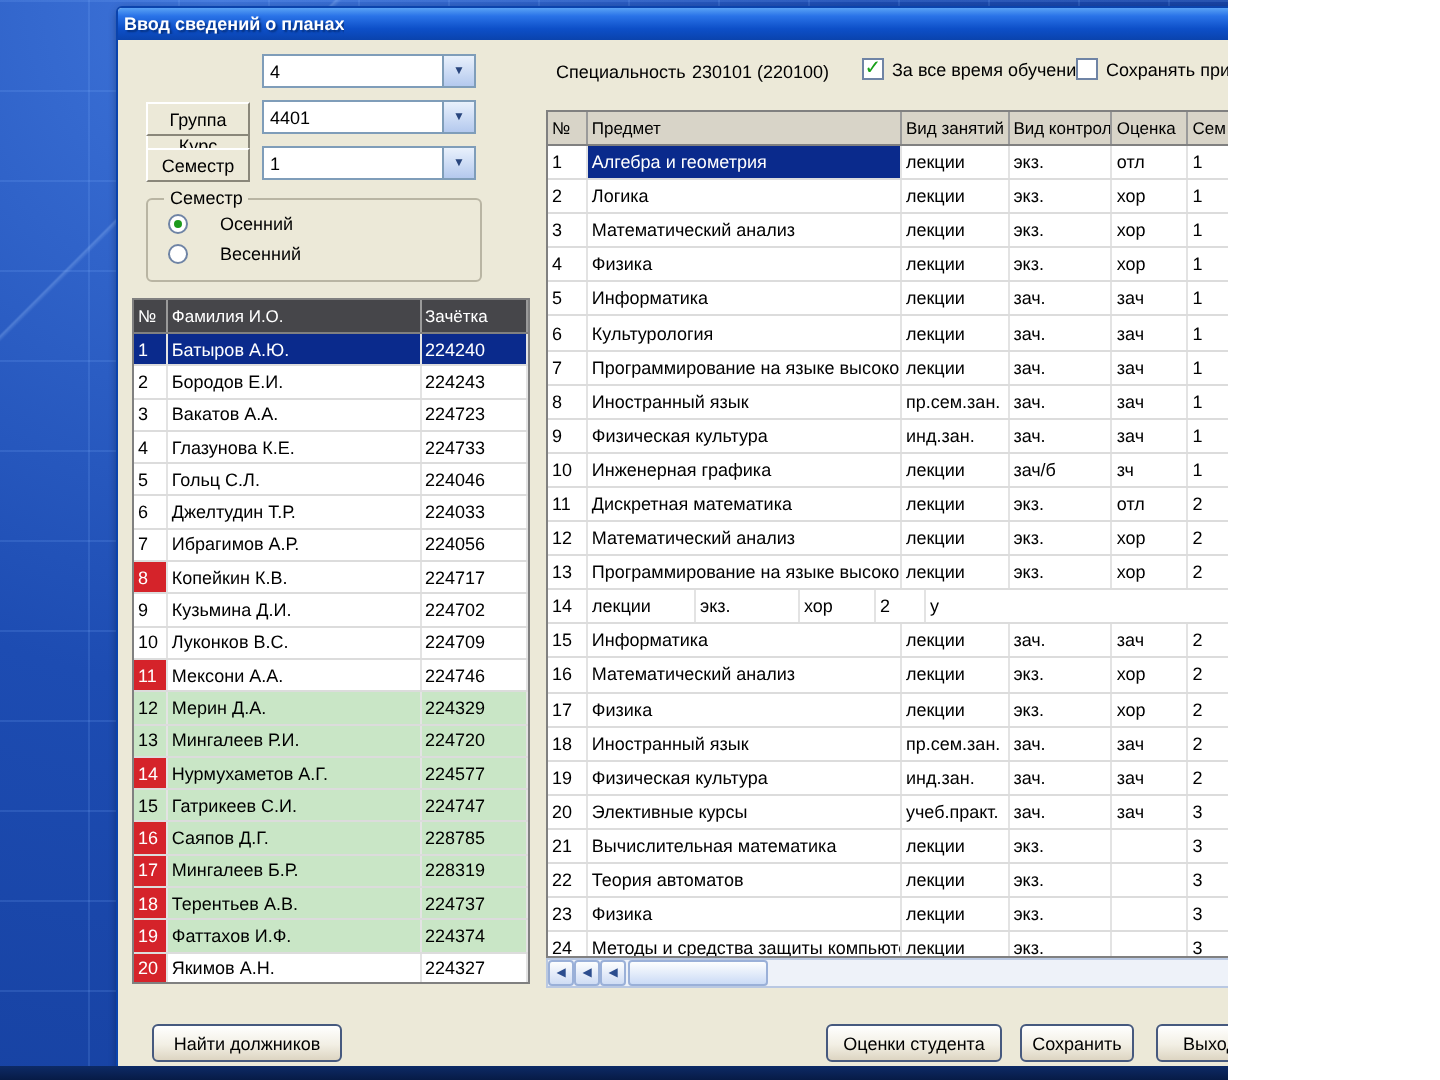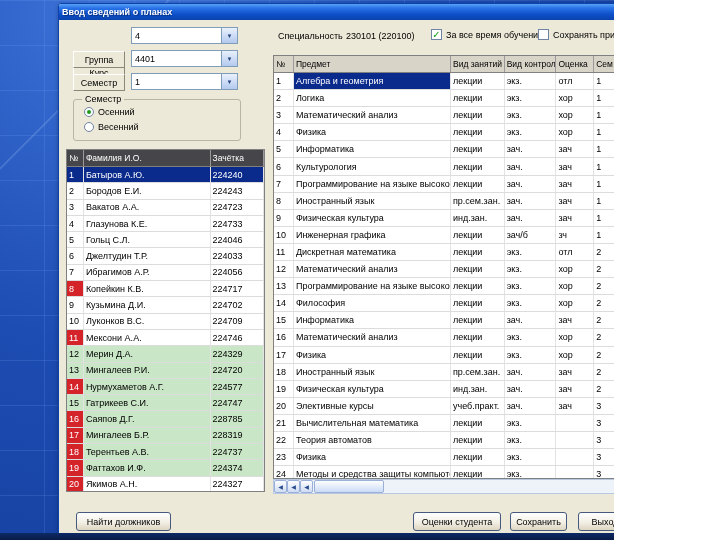--- a/index.html
+++ b/index.html
@@ -28,21 +28,21 @@
 
   .flabel{position:absolute;width:50px;height:15px;display:flex;align-items:center;justify-content:center;
     background:#ece9d8;border:1px solid;border-color:#ffffff #8a877a #8a877a #ffffff;}
   .combo{position:absolute;width:107px;height:17px;background:#fff;border:1px solid #7f9db9;display:flex;align-items:stretch;box-sizing:border-box;cursor:default;}
   .combo-val{flex:1;display:flex;align-items:center;padding-left:3px;overflow:hidden;white-space:nowrap;}
   .combo-btn{width:15px;border-left:1px solid #7f9db9;display:flex;align-items:center;justify-content:center;
     background:linear-gradient(180deg,#e9f1fc,#c9d9f4 60%,#b4c9ee);color:#28457d;font-size:6px;cursor:pointer;}
 
   .groupbox{position:absolute;border:1px solid #b9b5a3;border-radius:3px;}
   .groupbox .gtitle{position:absolute;top:-6px;left:8px;background:#ece9d8;padding:0 3px;line-height:10px;}
-  .radio{position:absolute;display:flex;align-items:center;gap:4px;cursor:pointer;}
+  .radio{position:absolute;display:flex;align-items:center;gap:16px;cursor:pointer;}
   .rb{width:10px;height:10px;border-radius:50%;background:#fff;border:1px solid #6f84a5;box-sizing:border-box;position:relative;}
   .rb.checked::after{content:"";position:absolute;left:2px;top:2px;width:4px;height:4px;border-radius:50%;background:#1c9a1c;}
 
   .check{position:absolute;display:flex;align-items:center;gap:4px;cursor:pointer;white-space:nowrap;}
   .cbox{width:11px;height:11px;background:#fff;border:1px solid #6f84a5;box-sizing:border-box;display:flex;align-items:center;justify-content:center;}
   .cbox .mark{color:#18a018;font-size:10px;font-weight:bold;line-height:9px;}
 
   .grid{position:absolute;background:#fff;border:1px solid #808080;box-sizing:border-box;overflow:hidden;}
   .ghead{display:flex;height:17px;border-bottom:1px solid #808080;box-sizing:border-box;}
   .ghead .c{display:flex;align-items:center;padding:0 2px;border-right:1px solid #9a9a9a;font-size:8.5px;white-space:nowrap;overflow:hidden;box-sizing:border-box;}
@@ -375,21 +375,20 @@
             <span class="c n">13</span>
             <span class="c subj">Программирование на языке высокого</span>
             <span class="c vz">лекции</span>
             <span class="c vk">экз.</span>
             <span class="c gr">хор</span>
             <span class="c sem">2</span>
             <span class="c st">у</span>
           </div>
           <div class="trow">
             <span class="c n">14</span>
-            <span class="c subj">Философия</span>
             <span class="c vz">лекции</span>
             <span class="c vk">экз.</span>
             <span class="c gr">хор</span>
             <span class="c sem">2</span>
             <span class="c st">у</span>
           </div>
           <div class="trow">
             <span class="c n">15</span>
             <span class="c subj">Информатика</span>
             <span class="c vz">лекции</span>

